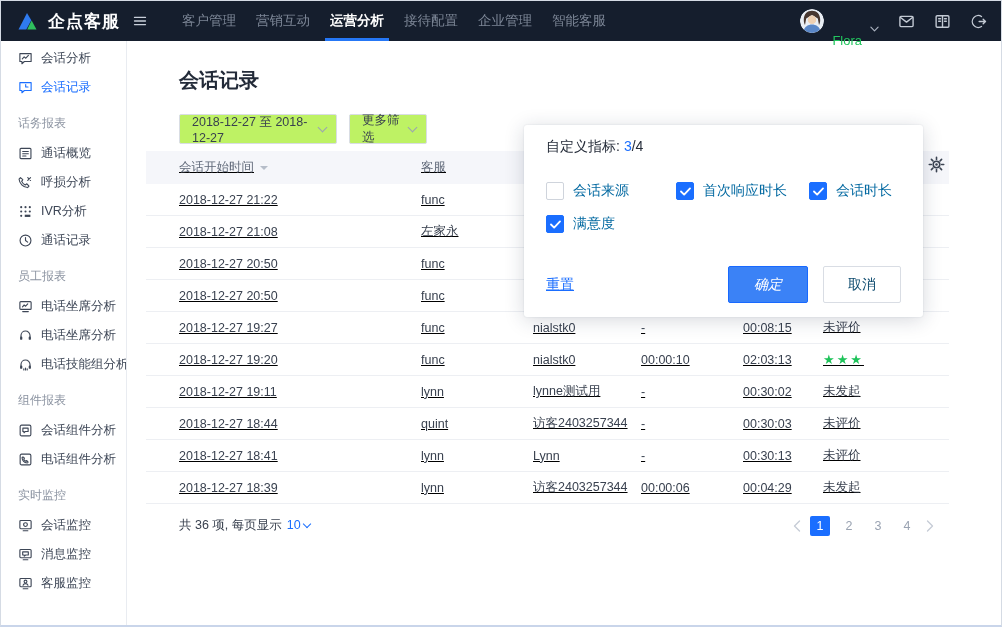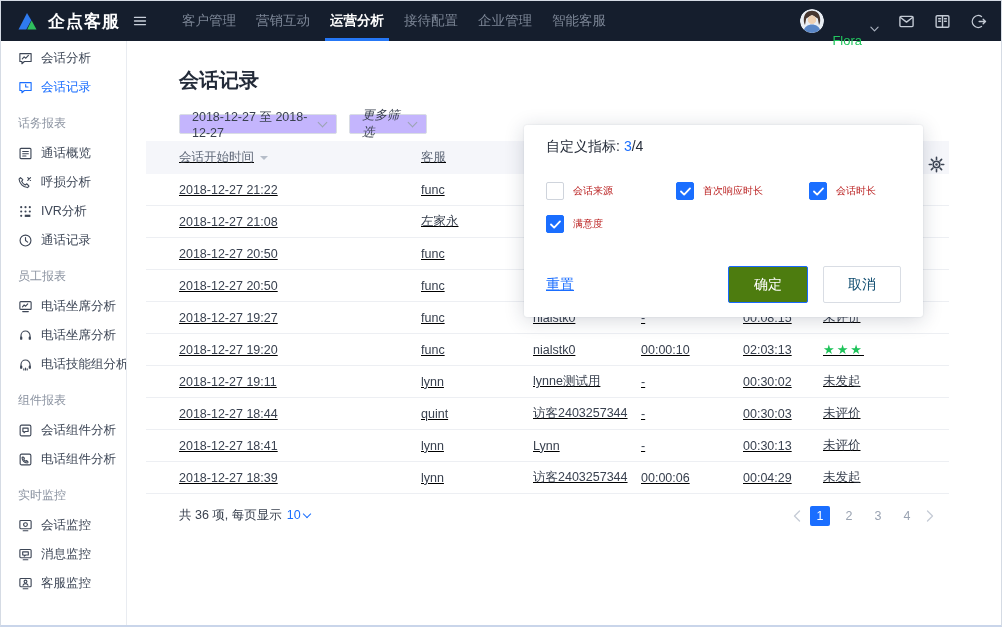--- a/index.html
+++ b/index.html
@@ -35,22 +35,22 @@
   .side-item { display:flex; align-items:center; gap:8px; padding:6px 0 6px 17px; font-size:12.5px; color:#3d4656; cursor:pointer; white-space:nowrap; }
   .side-item .icn { width:15px; height:15px; flex-shrink:0; display:inline-flex; }
   .side-item svg { width:15px; height:15px; }
   .side-item svg * { stroke:currentColor; fill:none; stroke-width:1.2; stroke-linecap:round; stroke-linejoin:round; }
   .side-item svg .f { fill:currentColor; stroke:none; }
   .side-item.active { color:#1a6eff; }
 
   .main { flex:1; position:relative; padding:0 52px; }
   .page-title { font-size:20px; font-weight:bold; color:#222a38; margin-top:26px; }
   .filters { display:flex; gap:12px; margin-top:20px; align-items:center; }
-  .select { height:20px; border:1px solid #d9dde4; border-radius:2px; display:flex; align-items:center; justify-content:space-between; padding:0 10px 0 12px; font-size:12.5px; color:#39414f; cursor:pointer; background:#c4b5fd; }
-  .sel-date { width:158px; } .sel-agent { width:88px; } .sel-more { width:78px;font-style:italic; }
+  .select { height:30px; border:1px solid #d9dde4; border-radius:2px; display:flex; align-items:center; justify-content:space-between; padding:0 10px 0 12px; font-size:12.5px; color:#39414f; cursor:pointer; background:#bef264; }
+  .sel-date { width:158px; } .sel-agent { width:88px; } .sel-more { width:78px; }
   .chev { width:7px; height:7px; border-right:1.3px solid #9aa3b2; border-bottom:1.3px solid #9aa3b2; transform:rotate(45deg); margin-top:-3px; flex-shrink:0; }
   .gear { position:absolute; right:56px; top:115px; width:17px; height:17px; color:#3c4553; cursor:pointer; }
   .gear svg { width:100%; height:100%; }
   .gear svg * { stroke:currentColor; fill:none; stroke-width:1.5; stroke-linecap:round; }
   .gear svg .f { fill:currentColor; stroke:none; }
 
   
   .table-wrap { margin:7px 0 0 -33px;text-decoration:underline; }
   .grid-row { display:grid; grid-template-columns:275px 112px 108px 102px 80px 1fr; align-items:center; }
   .thead { background:#f5f6fa; height:33px; font-size:12.5px; color:#5f6878; }
@@ -75,25 +75,25 @@
            box-shadow:0 3px 20px rgba(26,38,66,.18), 0 0 2px rgba(26,38,66,.12); padding:13px 22px 14px; z-index:20;
            display:flex; flex-direction:column; }
   .modal-title { font-size:14px; color:#262d3a; }
   .modal-count { color:#1a6eff; margin-left:4px; }
   .cb-grid { display:flex; flex-wrap:wrap; margin-top:26px; row-gap:15px; }
   .cb-item { display:flex; align-items:center; cursor:pointer; }
   .cb-item:nth-child(1) { width:130px; } .cb-item:nth-child(2) { width:133px; } .cb-item:nth-child(4) { width:130px; }
   .cb-box { width:18px; height:18px; border:1px solid #cfd4dc; border-radius:2px; background:#fff; flex-shrink:0; display:flex; align-items:center; justify-content:center; }
   .cb-box.checked { background:#1a6eff; border-color:#1a6eff; }
   .cb-box svg { width:11px; height:9px; }
-  .cb-label { font-size:10px; color:#b91c1c; margin-left:9px; white-space:nowrap;text-align:center; }
+  .cb-label { font-size:14px; color:#0369a1; margin-left:9px; white-space:nowrap;text-align:center; }
   .modal-footer { margin-top:auto; display:flex; align-items:center; }
   .reset-link { color:#1a6eff; font-size:14px; text-decoration:underline; cursor:pointer; }
   .btn { height:37px; border-radius:2px; font-size:14px; font-family:inherit; cursor:pointer; }
-  .btn-ok { margin-left:auto; width:80px; background:#4d7c0f; border:1px solid #1869ff; color:#fff; }
+  .btn-ok { margin-left:auto; width:80px; background:#3b82f6; border:1px solid #1869ff; color:#fff;font-style:italic; }
   .btn-cancel { width:78px; background:#fff; border:1px solid #d9dde4; color:#0c4a6e; margin-left:15px; }
 </style>
 </head>
 <body>
 
 <div class="page">
 
   <header class="navbar">
     <div class="nav-left">
       <div class="logo">

